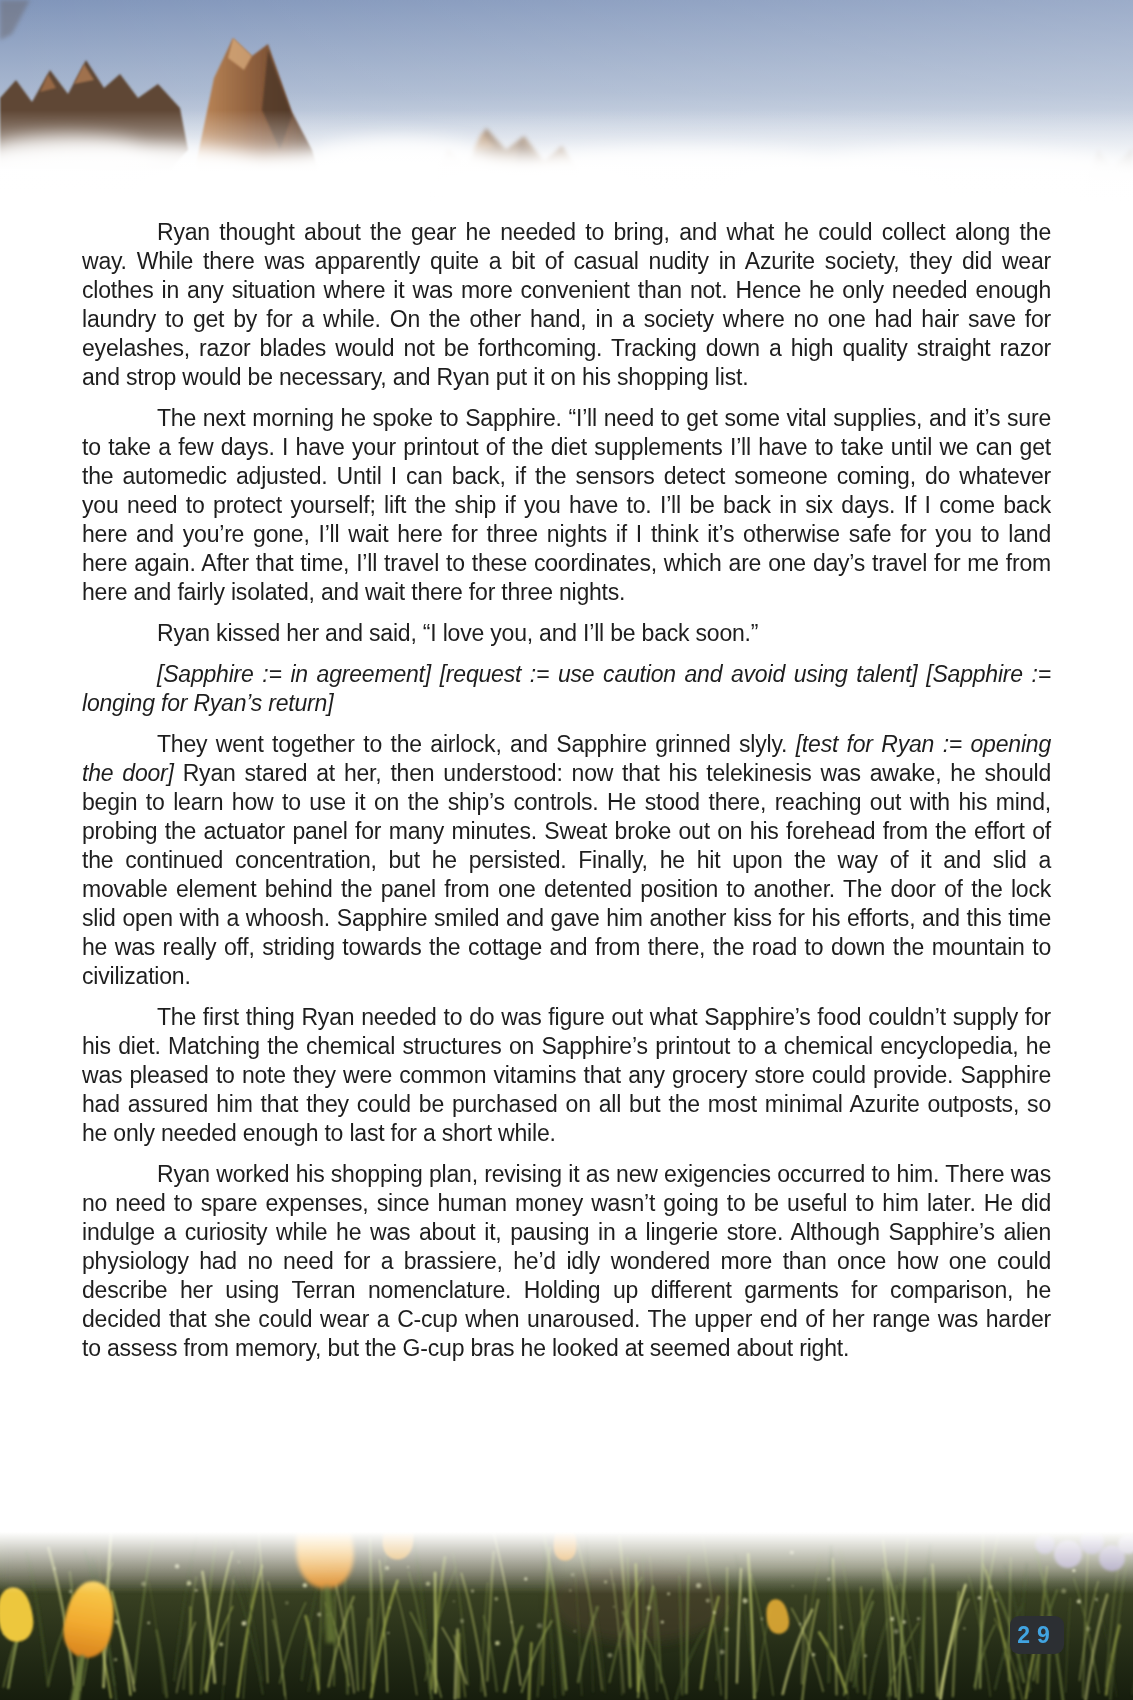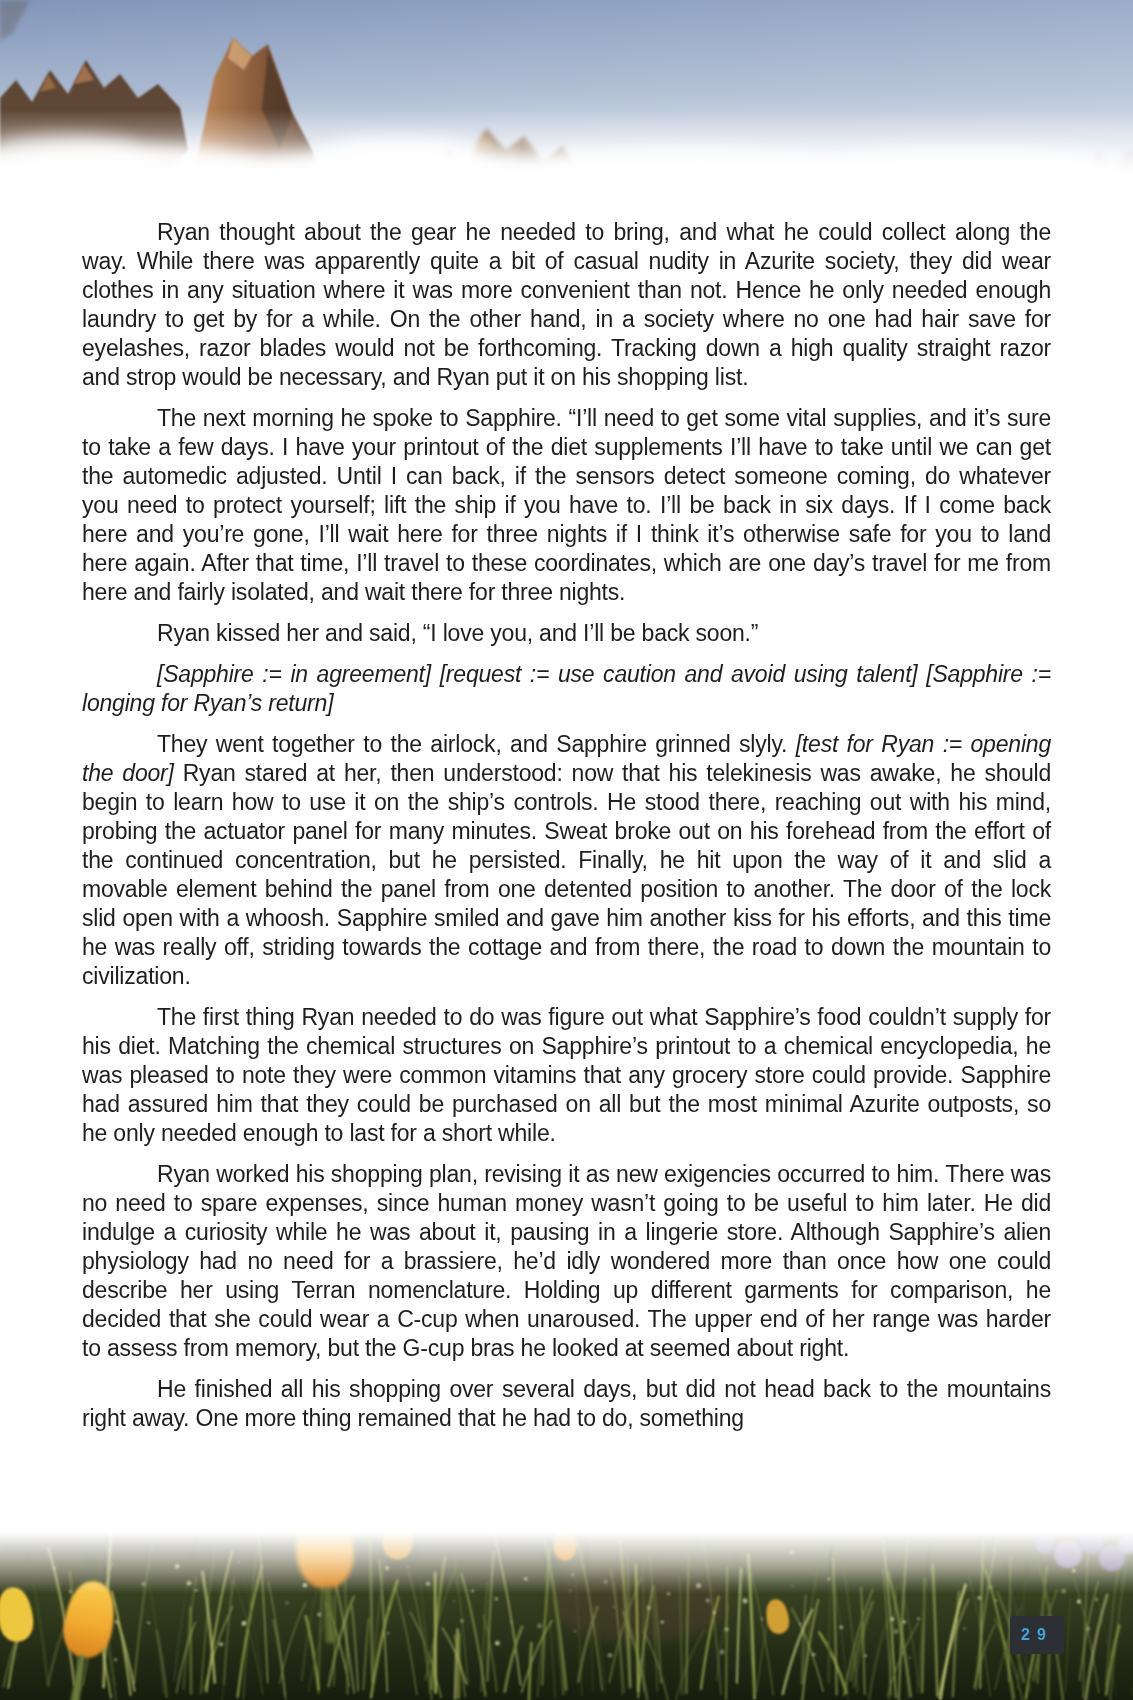--- a/index.html
+++ b/index.html
@@ -29,24 +29,24 @@
     text-align:justify;
     text-indent:75px;
   }
   #body-text .it{font-style:italic;}
   
   #page-number-badge{
     position:absolute;
     left:1010px;top:1616px;
     width:54px;height:38px;
     background:#2c2f33;
-    border-radius:3px;
+    border-radius:9px;
     display:flex;align-items:center;justify-content:center;
     font-weight:bold;
-    font-size:16px;
+    font-size:23px;
     color:#41a4e1;
     letter-spacing:7px;
     box-sizing:border-box;
   }
 </style>
 </head>
 <body>
 
 <div id="page">
 
@@ -115,21 +115,20 @@
   </svg>
 
   <main id="body-text">
       <p><span>Ryan thought about the gear he needed to bring, and what he could collect along the way. While there was apparently quite a bit of casual nudity in Azurite society, they did wear clothes in any situation where it was more convenient than not. Hence he only needed enough laundry to get by for a while. On the other hand, in a society where no one had hair save for eyelashes, razor blades would not be forthcoming. Tracking down a high quality straight razor and strop would be necessary, and Ryan put it on his shopping list.</span></p>
       <p><span>The next morning he spoke to Sapphire. “I’ll need to get some vital supplies, and it’s sure to take a few days. I have your printout of the diet supplements I’ll have to take until we can get the automedic adjusted. Until I can back, if the sensors detect someone coming, do whatever you need to protect yourself; lift the ship if you have to. I’ll be back in six days. If I come back here and you’re gone, I’ll wait here for three nights if I think it’s otherwise safe for you to land here again. After that time, I’ll travel to these coordinates, which are one day’s travel for me from here and fairly isolated, and wait there for three nights.</span></p>
       <p><span>Ryan kissed her and said, “I love you, and I’ll be back soon.”</span></p>
       <p><span class="it">[Sapphire := in agreement] [request := use caution and avoid using talent] [Sapphire := longing for Ryan’s return]</span></p>
       <p><span>They went together to the airlock, and Sapphire grinned slyly. </span><span class="it">[test for Ryan := opening the door]</span><span> Ryan stared at her, then understood: now that his telekinesis was awake, he should begin to learn how to use it on the ship’s controls. He stood there, reaching out with his mind, probing the actuator panel for many minutes. Sweat broke out on his forehead from the effort of the continued concentration, but he persisted. Finally, he hit upon the way of it and slid a movable element behind the panel from one detented position to another. The door of the lock slid open with a whoosh. Sapphire smiled and gave him another kiss for his efforts, and this time he was really off, striding towards the cottage and from there, the road to down the mountain to civilization.</span></p>
       <p><span>The first thing Ryan needed to do was figure out what Sapphire’s food couldn’t supply for his diet. Matching the chemical structures on Sapphire’s printout to a chemical encyclopedia, he was pleased to note they were common vitamins that any grocery store could provide. Sapphire had assured him that they could be purchased on all but the most minimal Azurite outposts, so he only needed enough to last for a short while.</span></p>
       <p><span>Ryan worked his shopping plan, revising it as new exigencies occurred to him. There was no need to spare expenses, since human money wasn’t going to be useful to him later. He did indulge a curiosity while he was about it, pausing in a lingerie store. Although Sapphire’s alien physiology had no need for a brassiere, he’d idly wondered more than once how one could describe her using Terran nomenclature. Holding up different garments for comparison, he decided that she could wear a C-cup when unaroused. The upper end of her range was harder to assess from memory, but the G-cup bras he looked at seemed about right.</span></p>
-      <p><span>He finished all his shopping over several days, but did not head back to the mountains right away. One more thing remained that he had to do, something</span></p>
     </main>
 
   <svg id="footer-art" class="photo-band" width="1133" height="168" viewBox="0 0 1133 168" aria-hidden="true">
     <defs>
       <linearGradient id="grassBG" x1="0" y1="0" x2="0" y2="1">
         <stop offset="0" stop-color="#6e6f48"></stop>
         <stop offset="0.3" stop-color="#3c4424"></stop>
         <stop offset="0.75" stop-color="#222a15"></stop>
         <stop offset="1" stop-color="#161d0d"></stop>
       </linearGradient>

